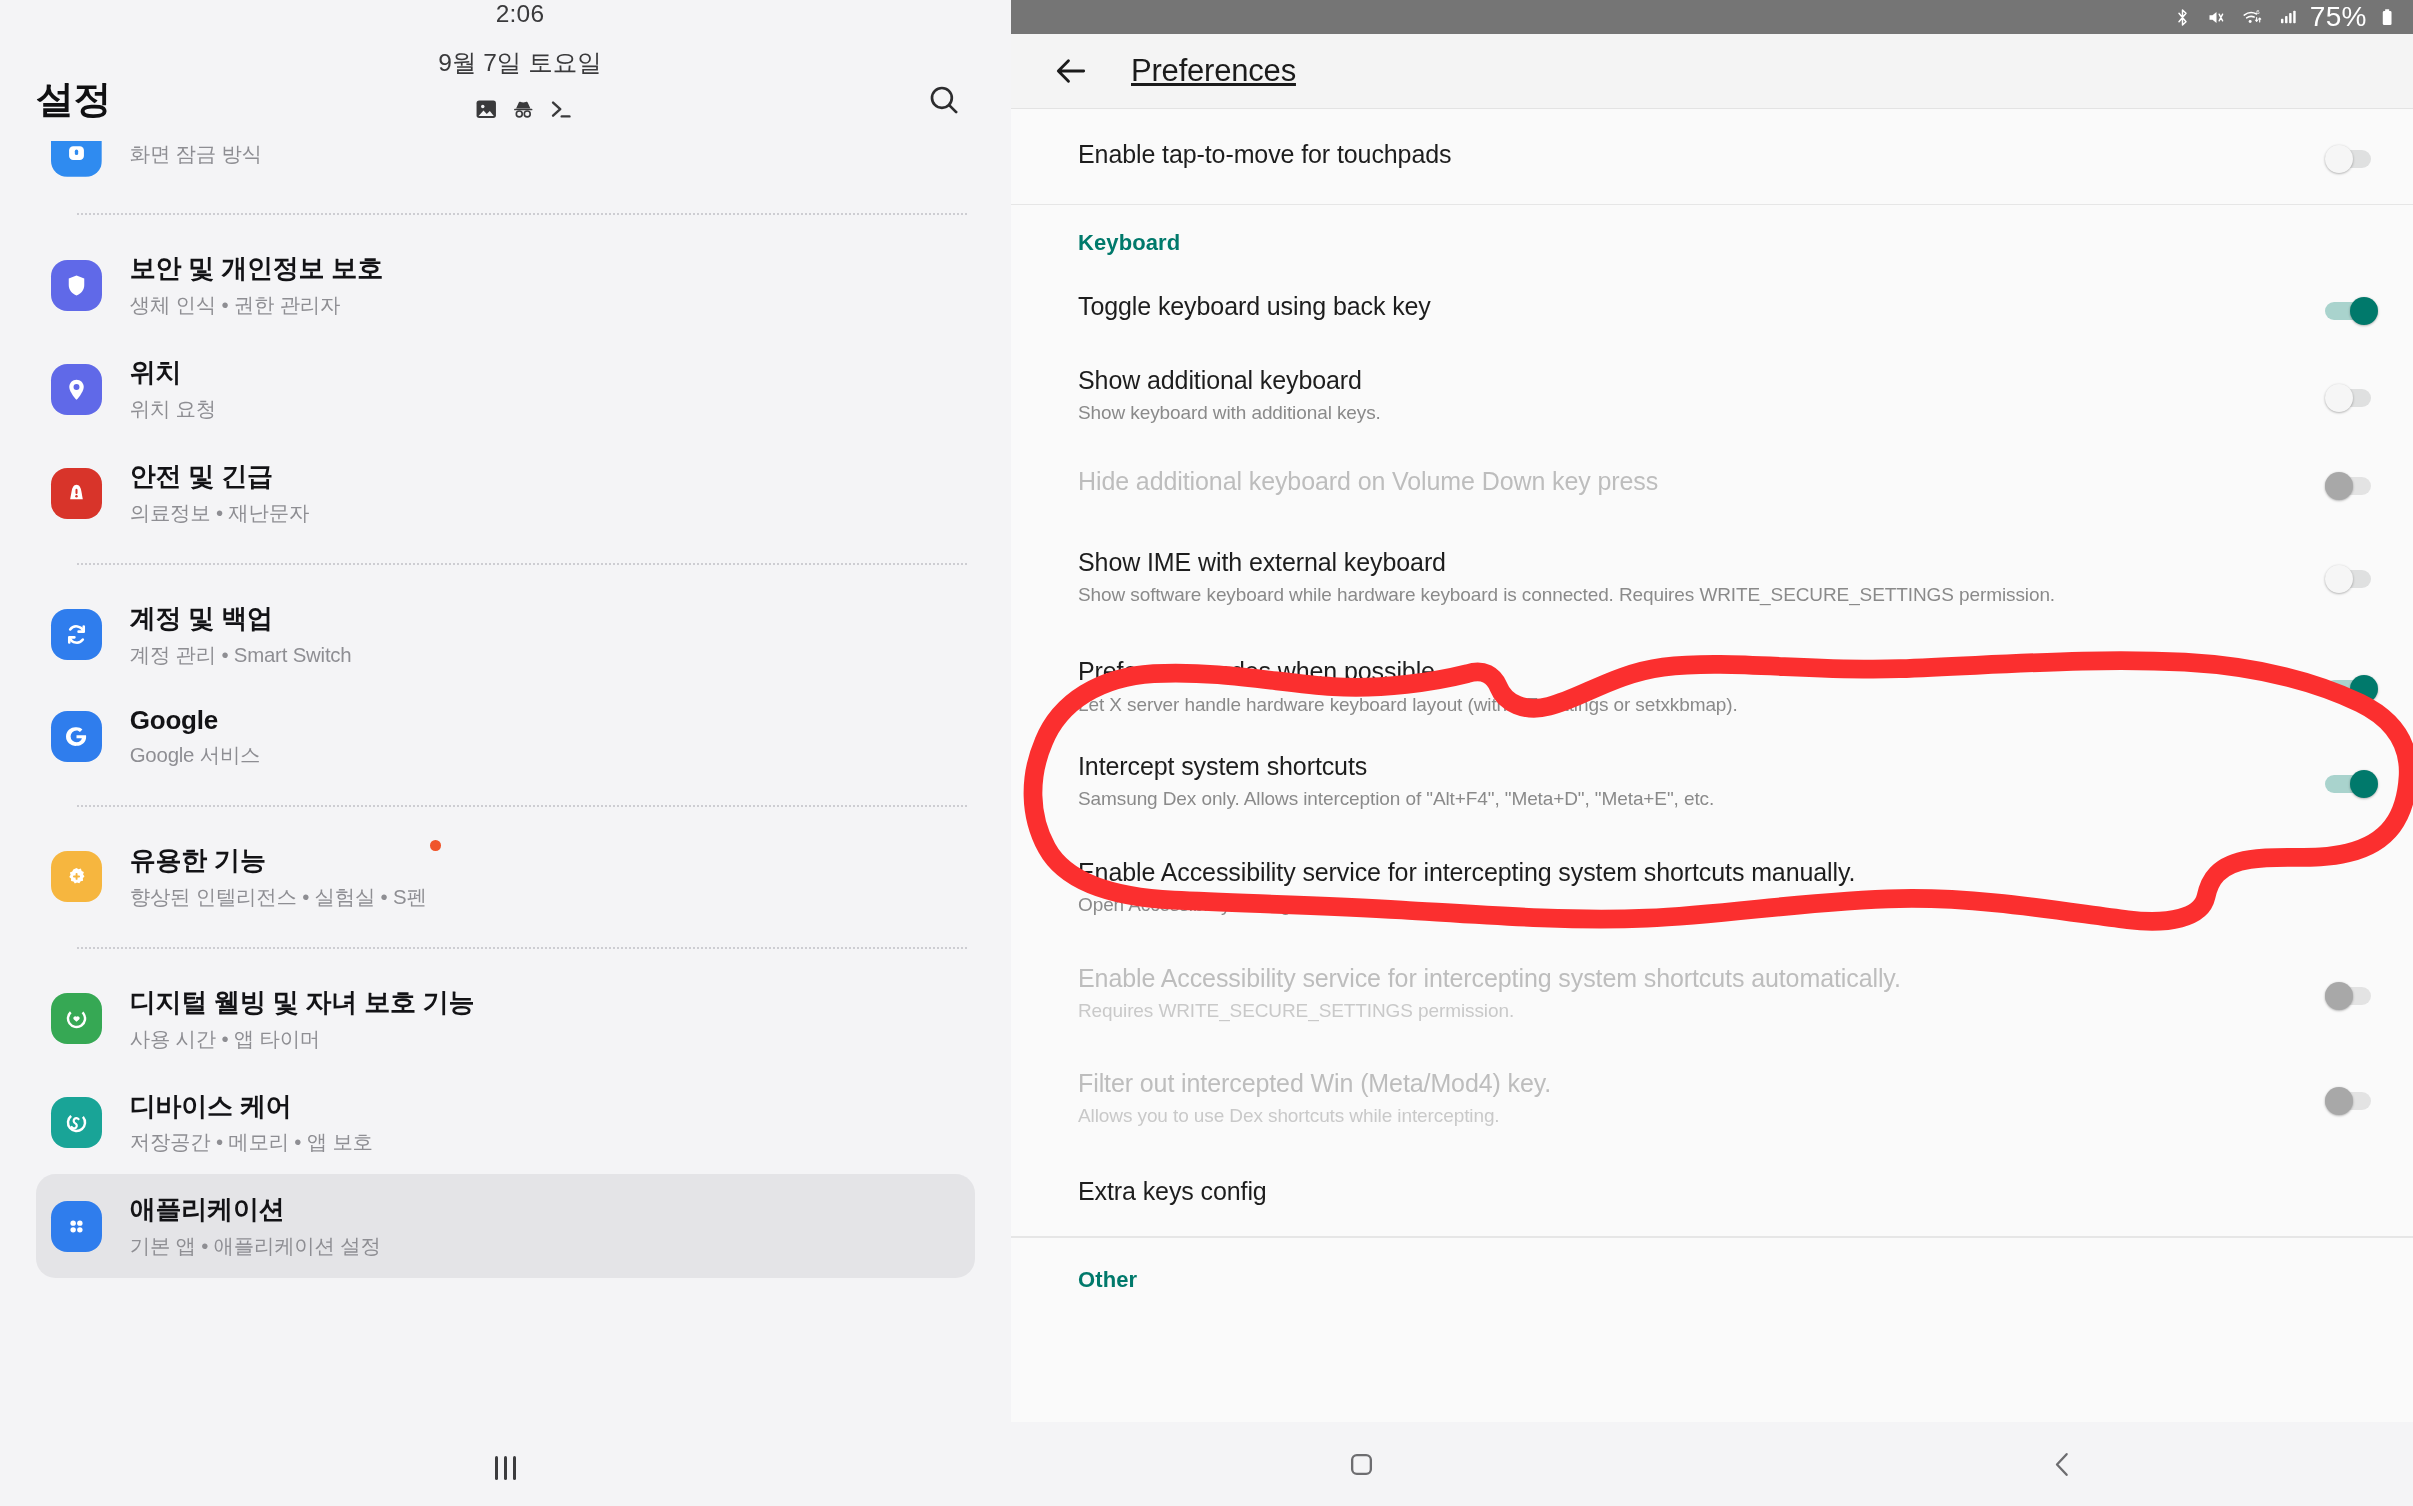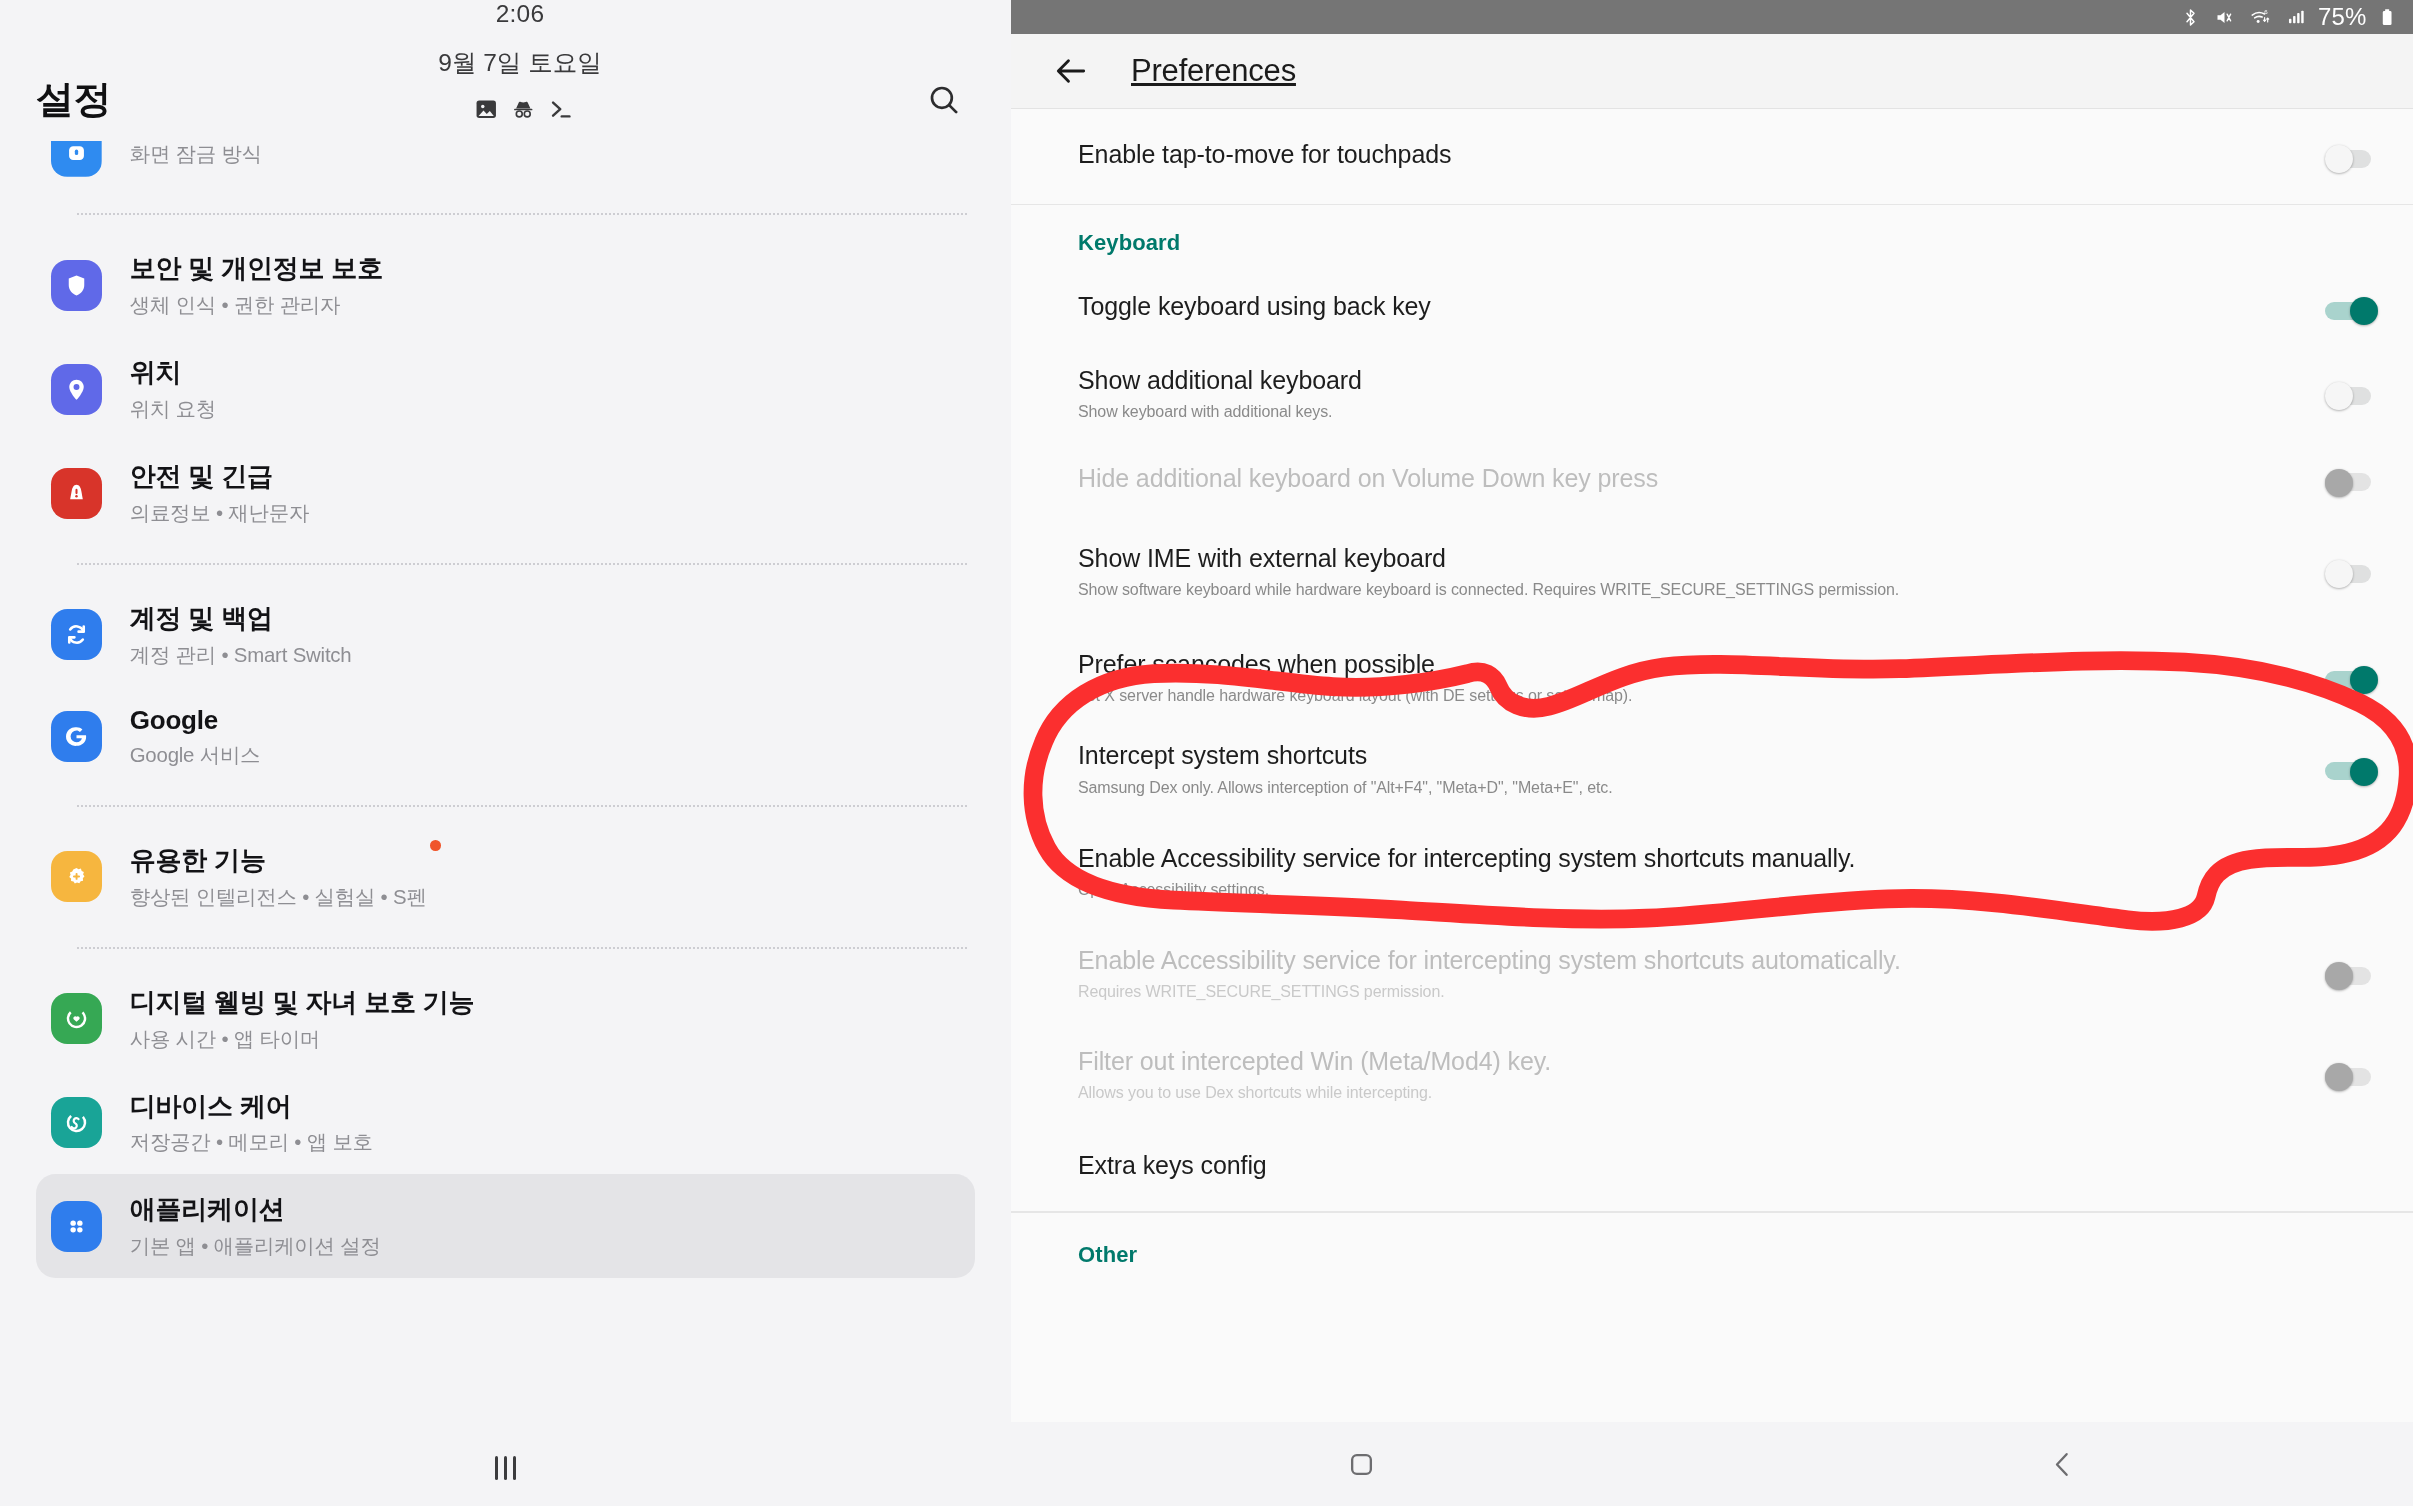--- a/index.html
+++ b/index.html
@@ -119,21 +119,21 @@
   #right-statusbar {
     height: 34px;
     background: #757575;
     display: flex;
     align-items: center;
     justify-content: flex-end;
     padding-right: 18px;
     gap: 12.2px;
     color: #ffffff;
   }
-  #right-statusbar .battery-pct { font-size: 24px; letter-spacing: 0.2px; margin-left: 0; }
+  #right-statusbar .battery-pct { font-size: 28px; letter-spacing: 0.2px; margin-left: 0; }
 
   #prefs-appbar {
     height: 75px;
     background: #f4f4f4;
     display: flex;
     align-items: center;
     padding-left: 39px;
     gap: 39px;
     border-bottom: 0.8px solid #e3e3e3;
   }
@@ -157,21 +157,21 @@
 
   .prow {
     display: flex;
     align-items: flex-start;
     padding: 18px 36px 18px 67px;
     min-height: 60px;
     position: relative;
   }
   .prow .ptexts { flex: 1 1 auto; display: flex; flex-direction: column; gap: 7.3px; padding-right: 33px; }
   .ptitle { font-size: 25px; color: #1d1d1d; letter-spacing: -0.1px; line-height: 1.15; }
-  .psub { font-size: 16px; color: #8a8a8a; letter-spacing: -0.1px; line-height: 1.2; }
+  .psub { font-size: 19px; color: #8a8a8a; letter-spacing: -0.1px; line-height: 1.2; }
   .prow.disabled .ptitle { color: #bdbdbd; }
   .prow.disabled .psub { color: #c9c9c9; }
 
   .switch {
     flex: 0 0 52px;
     width: 52px; height: 28px;
     border-radius: 14.7px;
     position: relative;
     margin-top: 4.9px;
     align-self: center;

